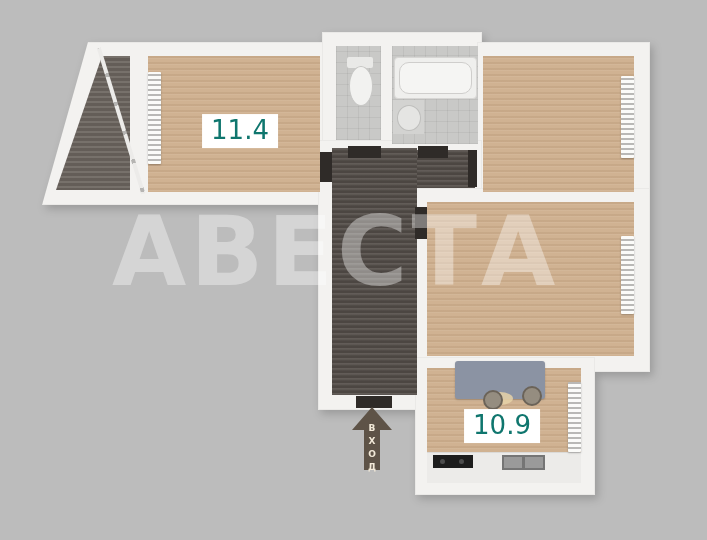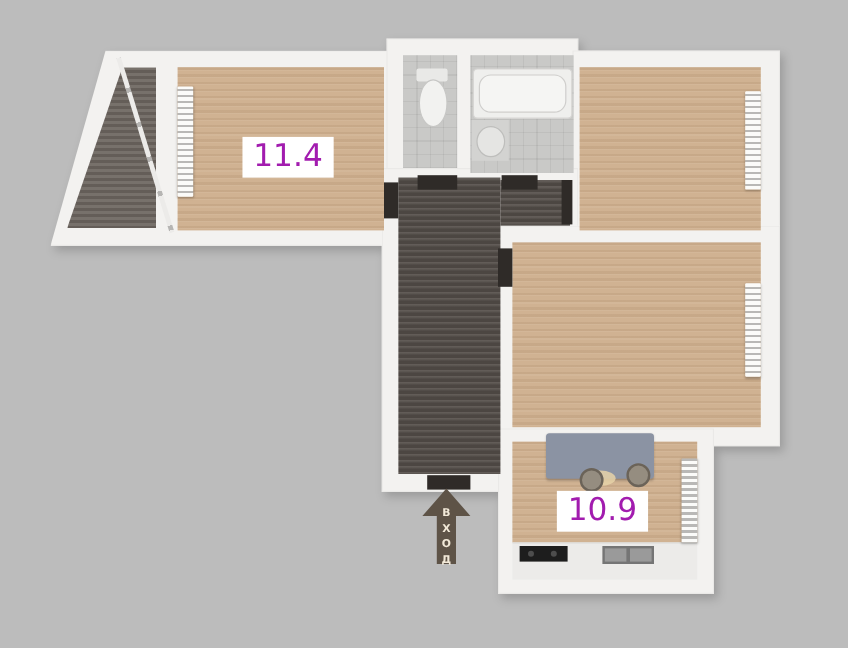--- a/index.html
+++ b/index.html
@@ -38,21 +38,21 @@
   .door { position:absolute; background:#2f2b28; z-index:3; }
 
   .radiator {
     position:absolute; width:13px; z-index:4; border-radius:1px;
     background: repeating-linear-gradient(0deg, #fbfbf9 0 3px, #b9b8b6 3px 5px);
     box-shadow: 0 1px 2px rgba(0,0,0,0.25);
   }
 
   .area-label {
     position:absolute; z-index:10; transform:translate(-50%,-50%);
-    background:#ffffff; color:#a21caf; padding:2px 9px; white-space:nowrap;
+    background:#ffffff; color:#0f766e; padding:2px 9px; white-space:nowrap;
     font-size:26px; line-height:1.15;
   }
 
   #watermark {
     position:absolute; left:112px; top:204px; z-index:40; pointer-events:none;
     font-size:96px; font-weight:bold; letter-spacing:4px; line-height:1;
     color:rgba(255,255,255,0.38);
   }
 
   
@@ -163,14 +163,15 @@
     <div class="area-label" style="left:240px; top:131px;">11.4</div>
     <div class="area-label" style="left:502px; top:426px;">10.9</div>
   </div>
 
   <div id="entrance-arrow">
     <div id="arrow-head"></div>
     <div id="arrow-shaft"></div>
     <div id="arrow-text">ВХОД</div>
   </div>
 
+  <div id="watermark">АВЕСТА</div>
 
 </div>
 
 </body></html>

